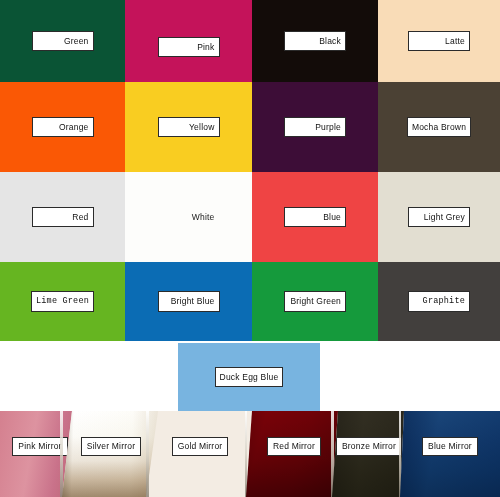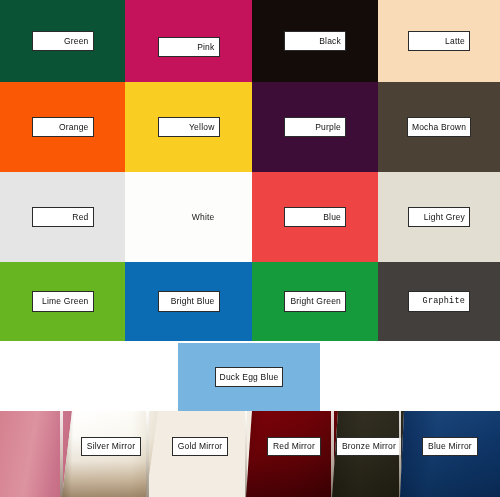--- a/index.html
+++ b/index.html
@@ -240,21 +240,21 @@
 
     <div class="swatch" style="background: #ef4444;">
       <div class="plate" style="color: rgb(17, 17, 17);">Blue</div>
     </div>
 
     <div class="swatch" style="background: rgb(226, 222, 209);">
       <div class="plate" style="color: rgb(17, 17, 17);">Light Grey</div>
     </div>
 
     <div class="swatch" style="background: rgb(102, 181, 33);">
-      <div class="plate" style="color: rgb(17, 17, 17);">Lime Green</div>
+      <div class="plate" style="color: rgb(17, 17, 17); font-family: Liberation Mono, monospace;">Lime Green</div>
     </div>
 
     <div class="swatch" style="background: rgb(11, 108, 180);">
       <div class="plate" style="color: rgb(17, 17, 17);">Bright Blue</div>
     </div>
 
     <div class="swatch" style="background: rgb(21, 154, 60);">
       <div class="plate" style="color: rgb(17, 17, 17);">Bright Green</div>
     </div>
 
@@ -267,20 +267,23 @@
   <div id="accent-band-row" style="background: rgb(255, 255, 255);">
     <div id="duck-egg-swatch" style="background: rgb(120, 180, 224);">
       <div class="plate">Duck Egg Blue</div>
     </div>
   </div>
 
   <div id="mirror-strip">
 
     <div class="mirror-panel" id="mirror-pink">
       <div class="sheen"></div>
+      <div class="plate-wrap">
+        <div class="plate">Pink Mirror</div>
+      </div>
     </div>
 
     <div class="seam" style="left:60px;"></div>
 
     <div class="mirror-panel" id="mirror-silver">
       <div class="sheen"></div>
       <div class="plate-wrap">
         <div class="plate">Silver Mirror</div>
       </div>
     </div>

